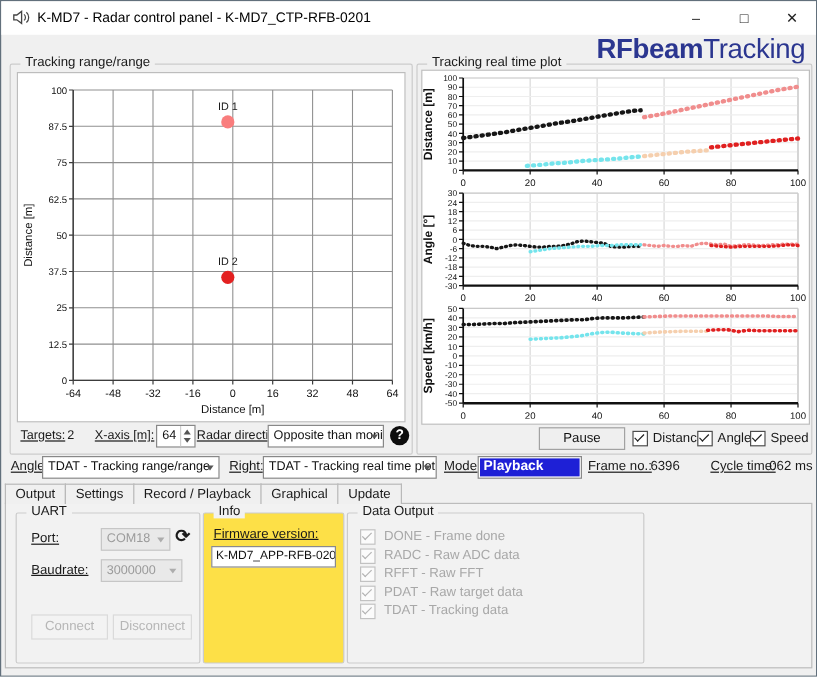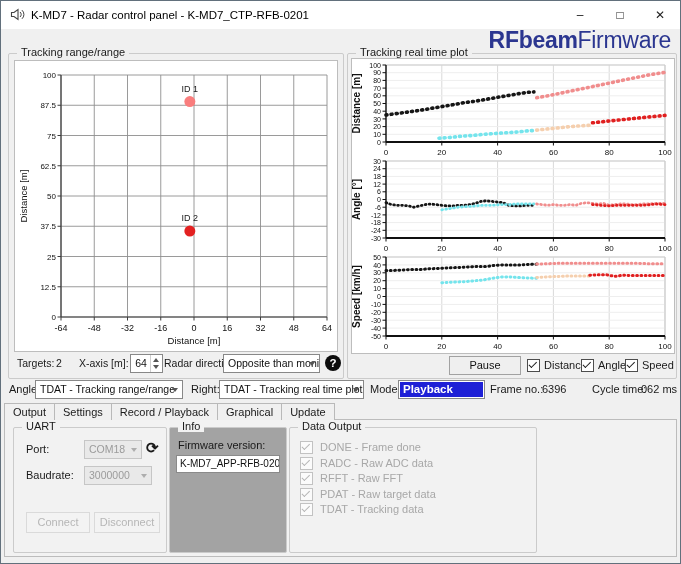--- a/index.html
+++ b/index.html
@@ -9,21 +9,21 @@
   .title{position:absolute;left:30px;top:0;line-height:28px;font-size:11.5px;color:#000;white-space:nowrap;}
   .win-controls{position:absolute;right:0;top:0;height:28px;display:flex;}
   .wbtn{width:40px;height:28px;text-align:center;line-height:28px;font-size:12px;color:#222;}
   .logo{position:absolute;right:9px;top:26px;font-size:23px;color:#2b3690;white-space:nowrap;letter-spacing:-0.3px;}
   .logo .b{font-weight:bold;}
   .logo .l{font-weight:normal;color:#2b3690;}
   .groupbox{position:absolute;border:1px solid #cbcbcb;border-radius:2px;background:#f0f0f0;}
   .group-label{position:absolute;top:-8px;left:8px;background:#f0f0f0;padding:0 4px;font-size:11px;color:#1a1a1a;white-space:nowrap;}
   .chart-panel{position:absolute;background:#fff;border:1px solid #bdbdbd;}
   .chart{position:absolute;}
-  .lbl{position:absolute;font-size:10.5px;color:#1a1a1a;line-height:19px;white-space:nowrap;}
+  .lbl{position:absolute;font-size:10.5px;color:#1a1a1a;line-height:19px;white-space:nowrap;text-decoration:underline;}
   .lbl.sz11{font-size:11px;}
   .val{position:absolute;font-size:10.5px;color:#1a1a1a;line-height:19px;white-space:nowrap;}
   .combo{position:absolute;background:#fff;border:1px solid #888;height:19px;box-sizing:border-box;font-size:10.5px;line-height:16px;padding:0 14px 0 4px;overflow:hidden;white-space:nowrap;color:#111;}
   .combo .chev{position:absolute;right:4px;top:7px;width:0;height:0;border-left:3.5px solid transparent;border-right:3.5px solid transparent;border-top:4.5px solid #555;}
   .combo.disabled{background:#e9e9e9;border-color:#c6c6c6;color:#9b9b9b;}
   .combo.disabled .chev{border-top-color:#adadad;}
   .btn{position:absolute;background:#efefef;border:1px solid #a2a2a2;font-size:11px;text-align:center;box-sizing:border-box;color:#111;}
   .btn.disabled{background:#f3f3f3;border-color:#dadada;color:#b6b6b6;}
   .cb{position:absolute;width:13px;height:13px;background:#fff;border:1px solid #4d4d4d;box-sizing:border-box;}
   .cb::after{content:"";position:absolute;left:1.4px;top:2.2px;width:6.5px;height:3.4px;border-left:1.8px solid #1d1d1d;border-bottom:1.8px solid #1d1d1d;transform:rotate(-45deg);}
@@ -61,21 +61,21 @@
       </svg>
     </span>
     <span class="title">K-MD7 - Radar control panel - K-MD7_CTP-RFB-0201</span>
     <span class="win-controls">
       <span class="wbtn">–</span>
       <span class="wbtn">□</span>
       <span class="wbtn">✕</span>
     </span>
   </div>
 
-  <div class="logo"><span class="b">RFbeam</span><span class="l">Firmware</span></div>
+  <div class="logo"><span class="b">RFbeam</span><span class="l">Tracking</span></div>
 
   <div class="groupbox" style="left:7px;top:52px;width:334px;height:324px;">
     <span class="group-label">Tracking range/range</span>
     <div class="chart-panel chart" style="left:5px;top:6px;width:322px;height:290px;"><svg width="322" height="290">
           <line x1="46" y1="14" x2="46" y2="256" stroke="#8f8f8f" stroke-width="0.9"></line>
           <line x1="79.25" y1="14" x2="79.25" y2="256" stroke="#8f8f8f" stroke-width="0.9"></line>
           <line x1="112.5" y1="14" x2="112.5" y2="256" stroke="#8f8f8f" stroke-width="0.9"></line>
           <line x1="145.75" y1="14" x2="145.75" y2="256" stroke="#8f8f8f" stroke-width="0.9"></line>
           <line x1="179" y1="14" x2="179" y2="256" stroke="#8f8f8f" stroke-width="0.9"></line>
           <line x1="212.25" y1="14" x2="212.25" y2="256" stroke="#8f8f8f" stroke-width="0.9"></line>
@@ -394,21 +394,21 @@
       <span class="refresh" style="left:132px;top:11px;">⟳</span>
       <span class="lbl sz11" style="left:12px;top:38px;">Baudrate:</span>
       <span class="combo disabled" style="left:70px;top:38px;width:68px;">
         <span>3000000</span>
         <span class="chev"></span>
       </span>
       <span class="btn disabled" style="left:12px;top:84px;width:64px;height:21px;line-height:19px;">Connect</span>
       <span class="btn disabled" style="left:80px;top:84px;width:66px;height:21px;line-height:19px;">Disconnect</span>
     </div>
 
-    <div class="groupbox" style="left:164px;top:7px;width:116px;height:124px;background:#a3a3a3;">
+    <div class="groupbox" style="left:164px;top:7px;width:116px;height:124px;background:#fde047;">
       <span class="group-label" style="background:#f2f2f2;">Info</span>
       <span class="lbl sz11" style="left:8px;top:8px;">Firmware version:</span>
       <span class="tb" style="left:6px;top:27px;width:104px;height:18px;">K-MD7_APP-RFB-0201</span>
     </div>
 
     <div class="groupbox" style="left:284px;top:7px;width:246px;height:124px;background:#f2f2f2;">
       <span class="group-label" style="background:#f2f2f2;">Data Output</span>
       <span class="cb disabled" style="left:10px;top:13px;"></span>
       <span class="cb-label disabled" style="left:30px;top:13px;">DONE - Frame done</span>
       <span class="cb disabled" style="left:10px;top:29px;"></span>

